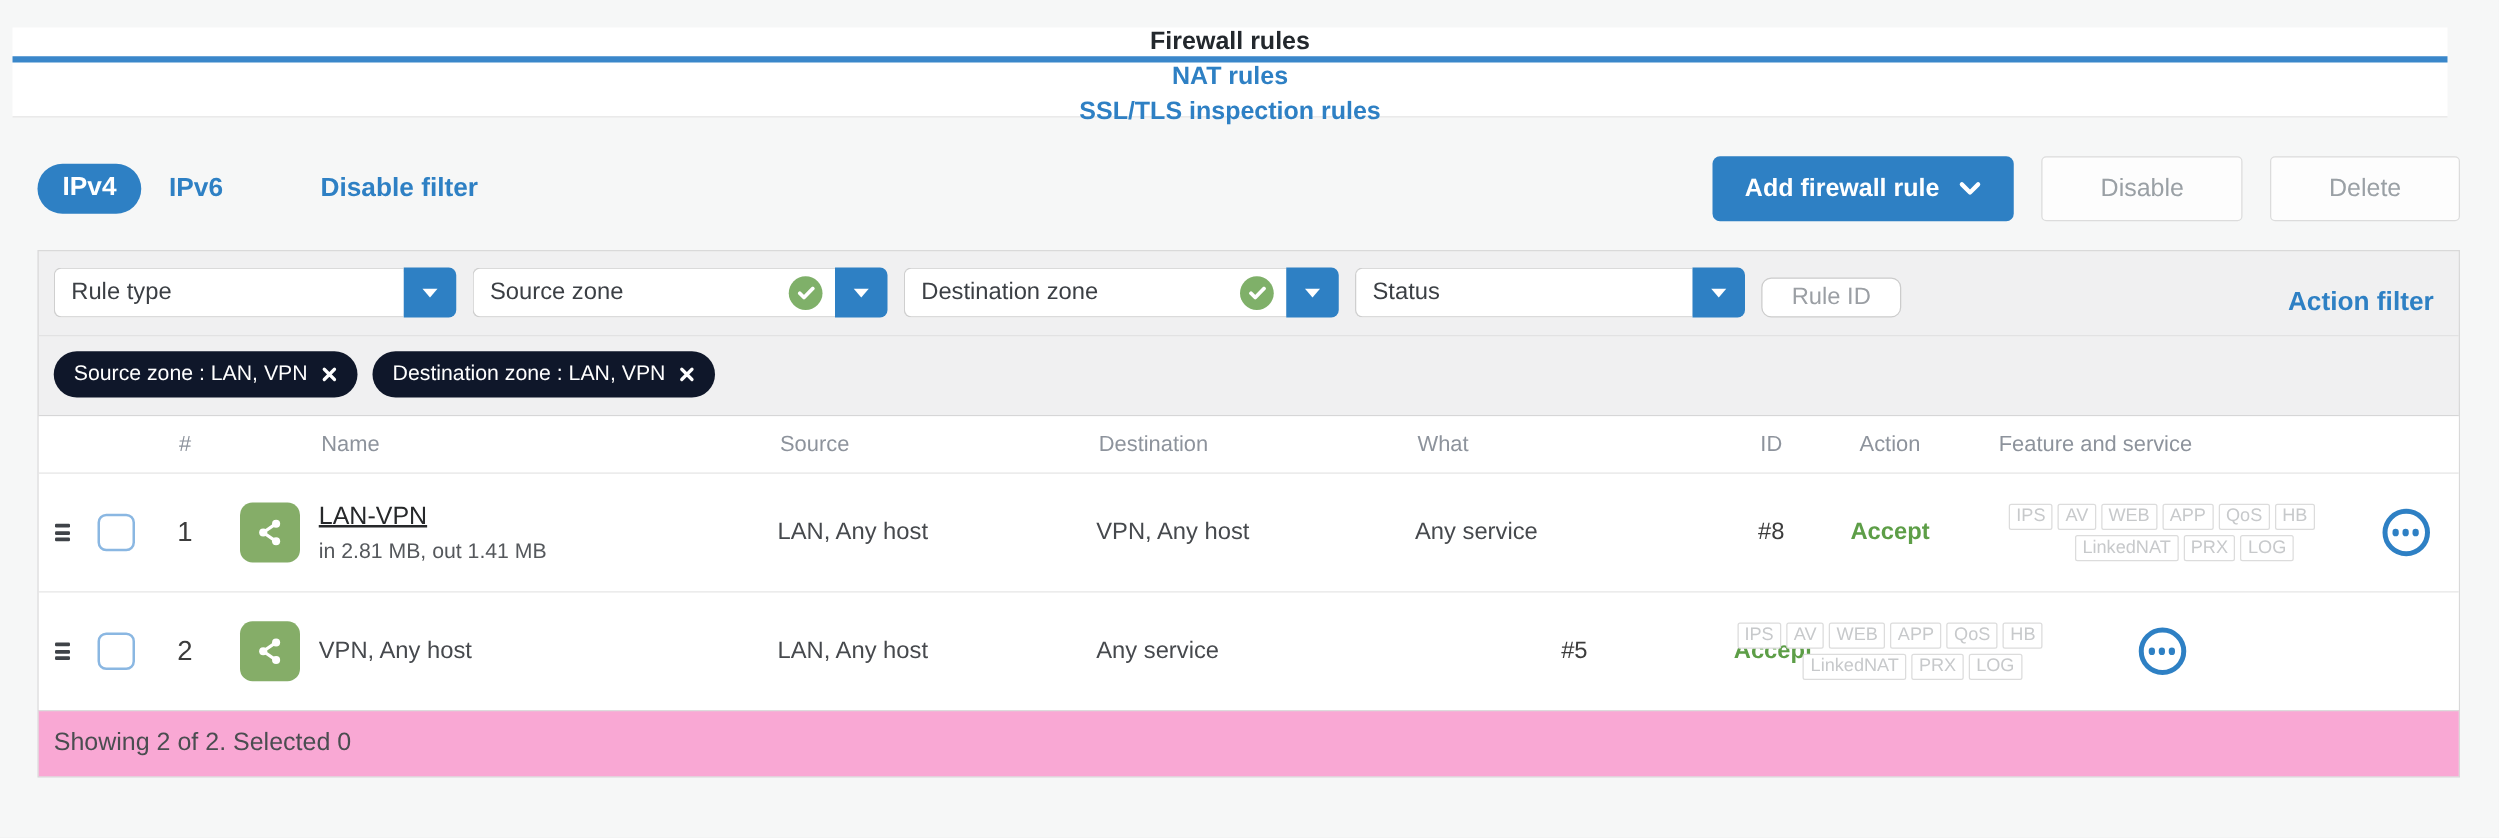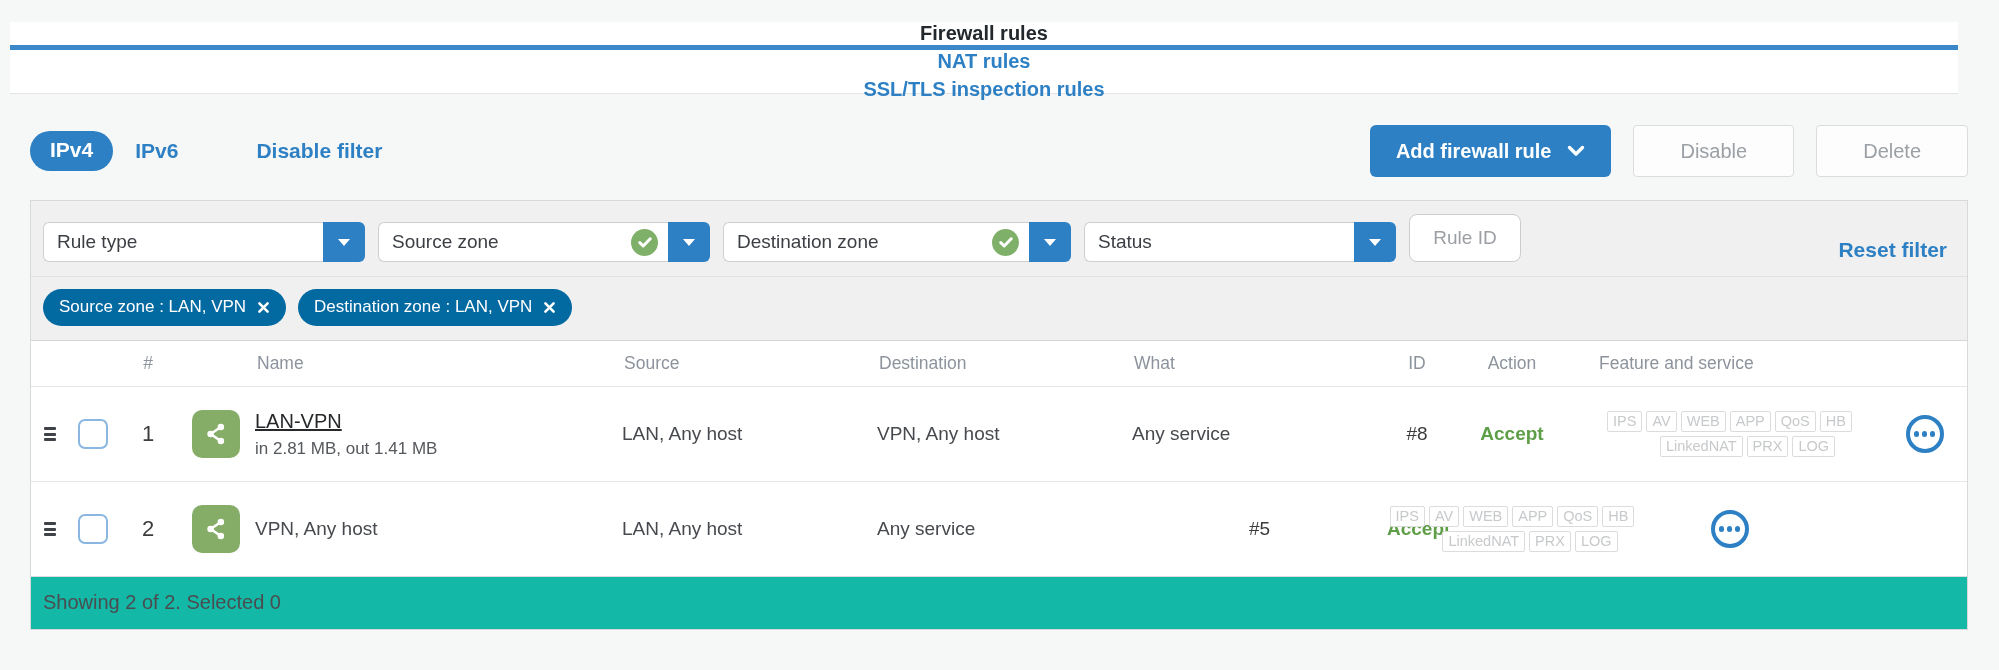--- a/index.html
+++ b/index.html
@@ -134,21 +134,21 @@
   .w-dstzone  { width: 348px; }
   .w-status   { width: 312px; }
   .check-circle {
     width: 27px; height: 27px;
     border-radius: 50%;
     background: #7fb069;
     display: flex; align-items: center; justify-content: center;
     flex: none;
   }
   .ruleid-input {
-    width: 112px; height: 48px;
+    width: 112px; height: 32px;
     border: 1px solid #cccccc;
     border-radius: 8px;
     background: #fff;
     font-size: 19px;
     color: #3b3f44;
     text-align: center;
     font-family: "Liberation Sans", sans-serif;
     outline: none;
   }
   .ruleid-input::placeholder { color: #9b9fa4; }
@@ -178,21 +178,21 @@
   }
 
   
   .chips-row {
     display: flex;
     gap: 12px;
     padding: 12px 12px 14px;
     border-bottom: 1px solid #d6d6d7;
   }
   .chip {
-    background: #0369a1;
+    background: #0f172a;
     color: #fff;
     font-size: 17px;
     border-radius: 999px;
     padding: 8px 16px 9px;
     display: inline-flex;
     align-items: center;
     gap: 11px;
   }
   .chip-close { display: flex; cursor: pointer; }
 
@@ -277,21 +277,21 @@
     border: 4px solid #2e80c4;
     border-radius: 50%;
     background: #fff;
     display: flex; align-items: center; justify-content: center;
     gap: 2.5px;
     cursor: pointer;
   }
   .ellipsis-btn i { width: 5.5px; height: 5.5px; border-radius: 50%; background: #2e80c4; display: block; }
 
   .tfoot {
-    background: #14b8a6;
+    background: #f9a8d4;
     border-top: 1px solid #dcdcdc;
     padding: 14px 12px 15px;
     font-size: 20px;
     color: #4a4d50;
   }
 </style>
 </head>
 <body>
 
 <div class="tabbar">
@@ -379,21 +379,21 @@
             <svg width="14" height="9" viewBox="0 0 14 9">
               <path d="M1 1 L13 1 L7 8 Z" fill="#fff"></path>
             </svg>
           </span>
       </div>
     </div>
 
     <input class="ruleid-input" type="text" placeholder="Rule ID" style="">
 
 
-    <div class="reset-filter">Reset filter</div>
+    <div class="reset-filter">Action filter</div>
   </div>
 
   <div class="chips-row">
     <div class="chip">
       <span>Source zone : LAN, VPN</span>
       <span class="chip-close">
         <svg width="13" height="13" viewBox="0 0 13 13">
             <path d="M2.4 2.4 L10.6 10.6 M10.6 2.4 L2.4 10.6" stroke="#fff" stroke-width="2.6" stroke-linecap="round"></path>
           </svg>
       </span>

